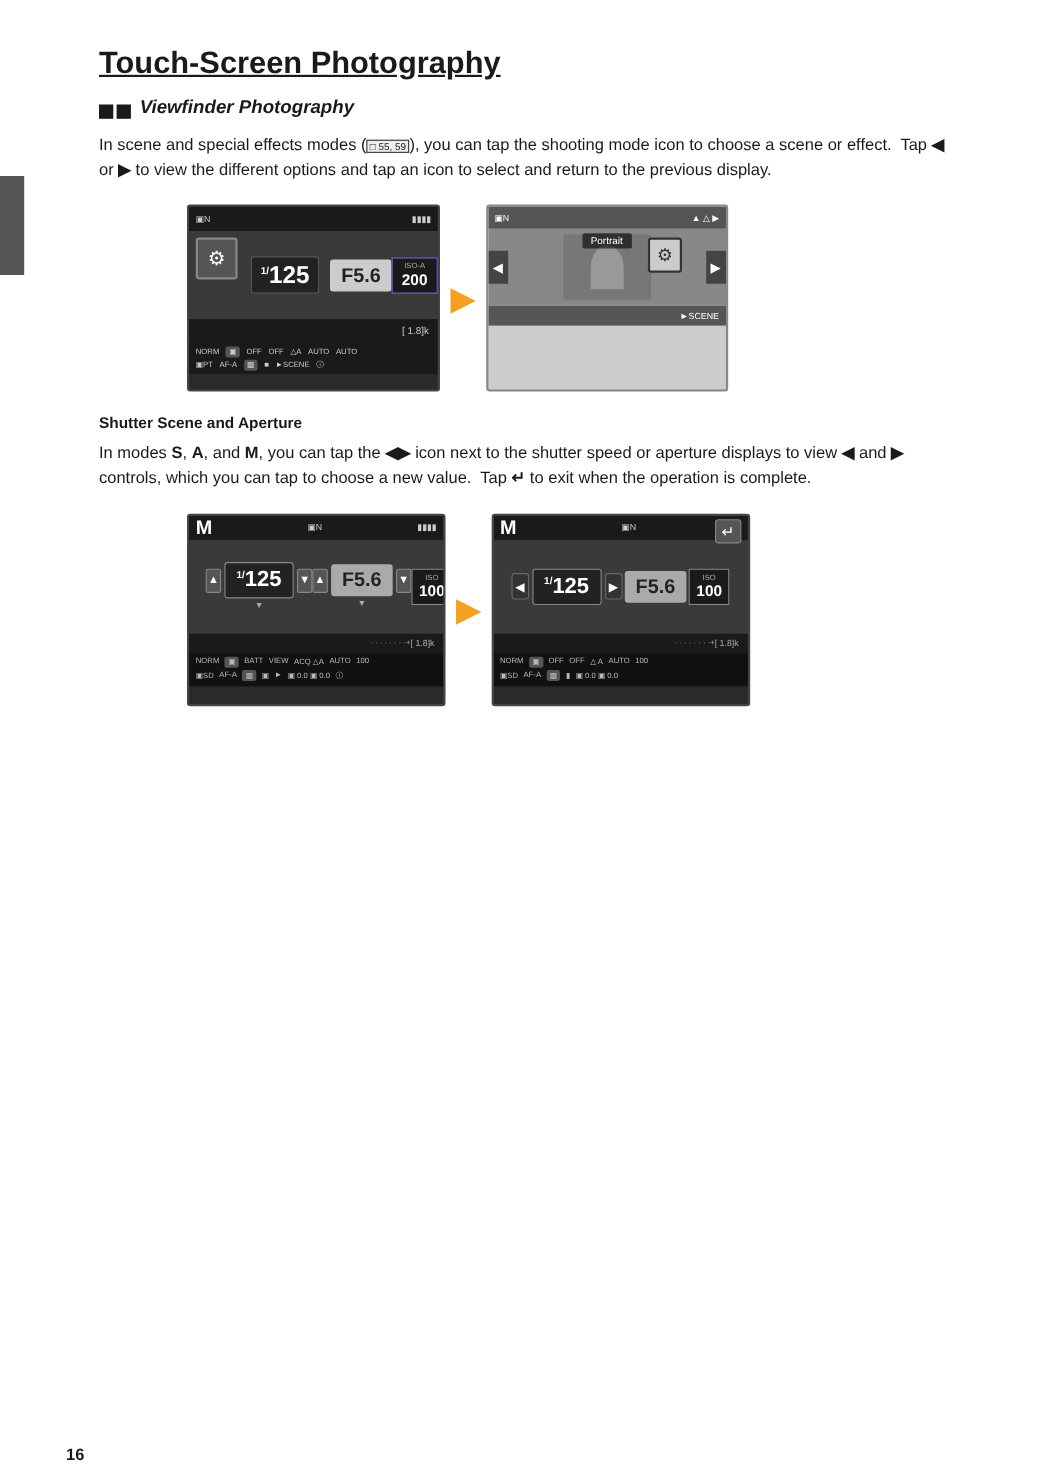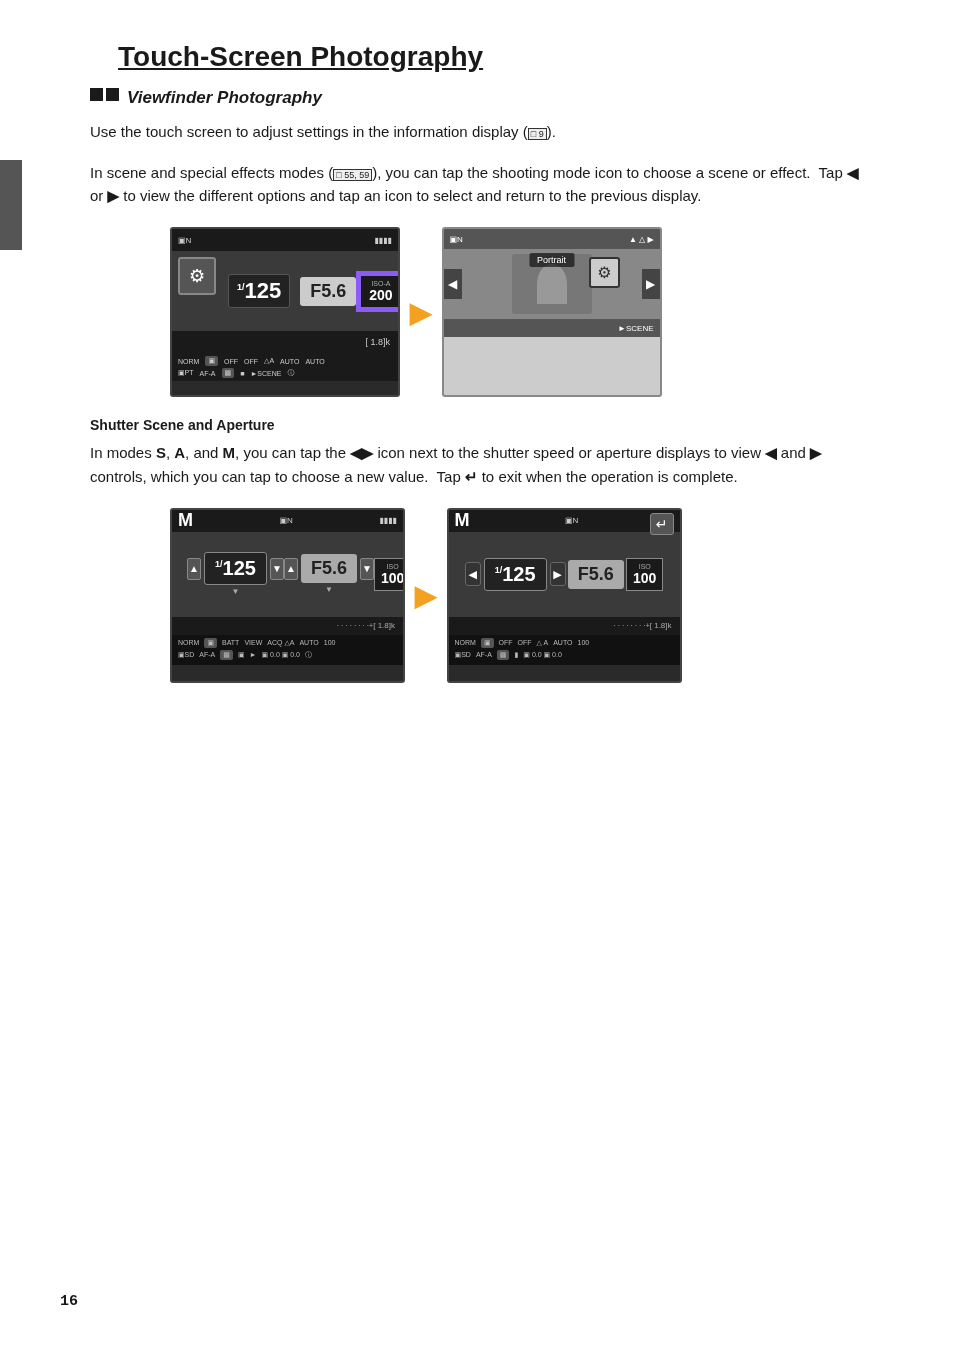--- a/index.html
+++ b/index.html
@@ -25,48 +25,46 @@
       left: 0;
       top: 160px;
       width: 22px;
       height: 90px;
       background: #555;
     }
 
     
     .page-number {
       position: absolute;
-      bottom: 35px;
+      bottom: 14px;
       left: 60px;
       font-size: 15px;
       font-weight: bold;
-      font-family: Liberation Mono, monospace;
     }
 
     
     .main-title {
       font-size: 28px;
       font-weight: 900;
       text-decoration: underline;
       margin-bottom: 14px;
       line-height: 1.2;
-      margin-left: 28px;
     }
 
     
     .body-text {
       font-size: 15px;
       line-height: 1.55;
       margin-bottom: 18px;
     }
 
     
     .section-heading-italic {
       display: flex;
-      align-items: flex-start;
+      align-items: flex-end;
       gap: 8px;
       margin-bottom: 12px;
       margin-top: 10px;
     }
 
     .section-squares {
       display: flex;
       gap: 3px;
     }
 
@@ -158,21 +156,21 @@
       color: #222;
       background: #ccc;
       border-radius: 3px;
       padding: 4px 10px;
     }
 
     .cam-iso-box {
       font-size: 10px;
       color: #fff;
       background: #1a1a1a;
-      border: 5px solid #8b5cf6;
+      border: 1px solid #8b5cf6;
       padding: 4px 8px;
       text-align: center;
     }
 
     .cam-iso-label {
       font-size: 7px;
       color: #aaa;
     }
 
     .cam-iso-value {
@@ -405,23 +403,20 @@
 
 
   <div class="section-heading-italic">
     <div class="section-squares">
       <div class="sq"></div>
       <div class="sq"></div>
     </div>
     <span class="title">Viewfinder Photography</span>
   </div>
 
-  <p class="body-text">
-    Use the touch screen to adjust settings in the information display (<span class="ref-box">□ 9</span>).
-  </p>
 
   <p class="body-text">
     In scene and special effects modes (<span class="ref-box">□ 55, 59</span>), you can tap the shooting mode icon to choose a scene or effect.&nbsp; Tap <strong>◀</strong> or <strong>▶</strong> to view the different options and tap an icon to select and return to the previous display.
   </p>
 
   <div class="images-row">
 
     <div class="cam-screen cam-screen-1">
       <div class="cam-top-bar">
         <span>▣N</span>

